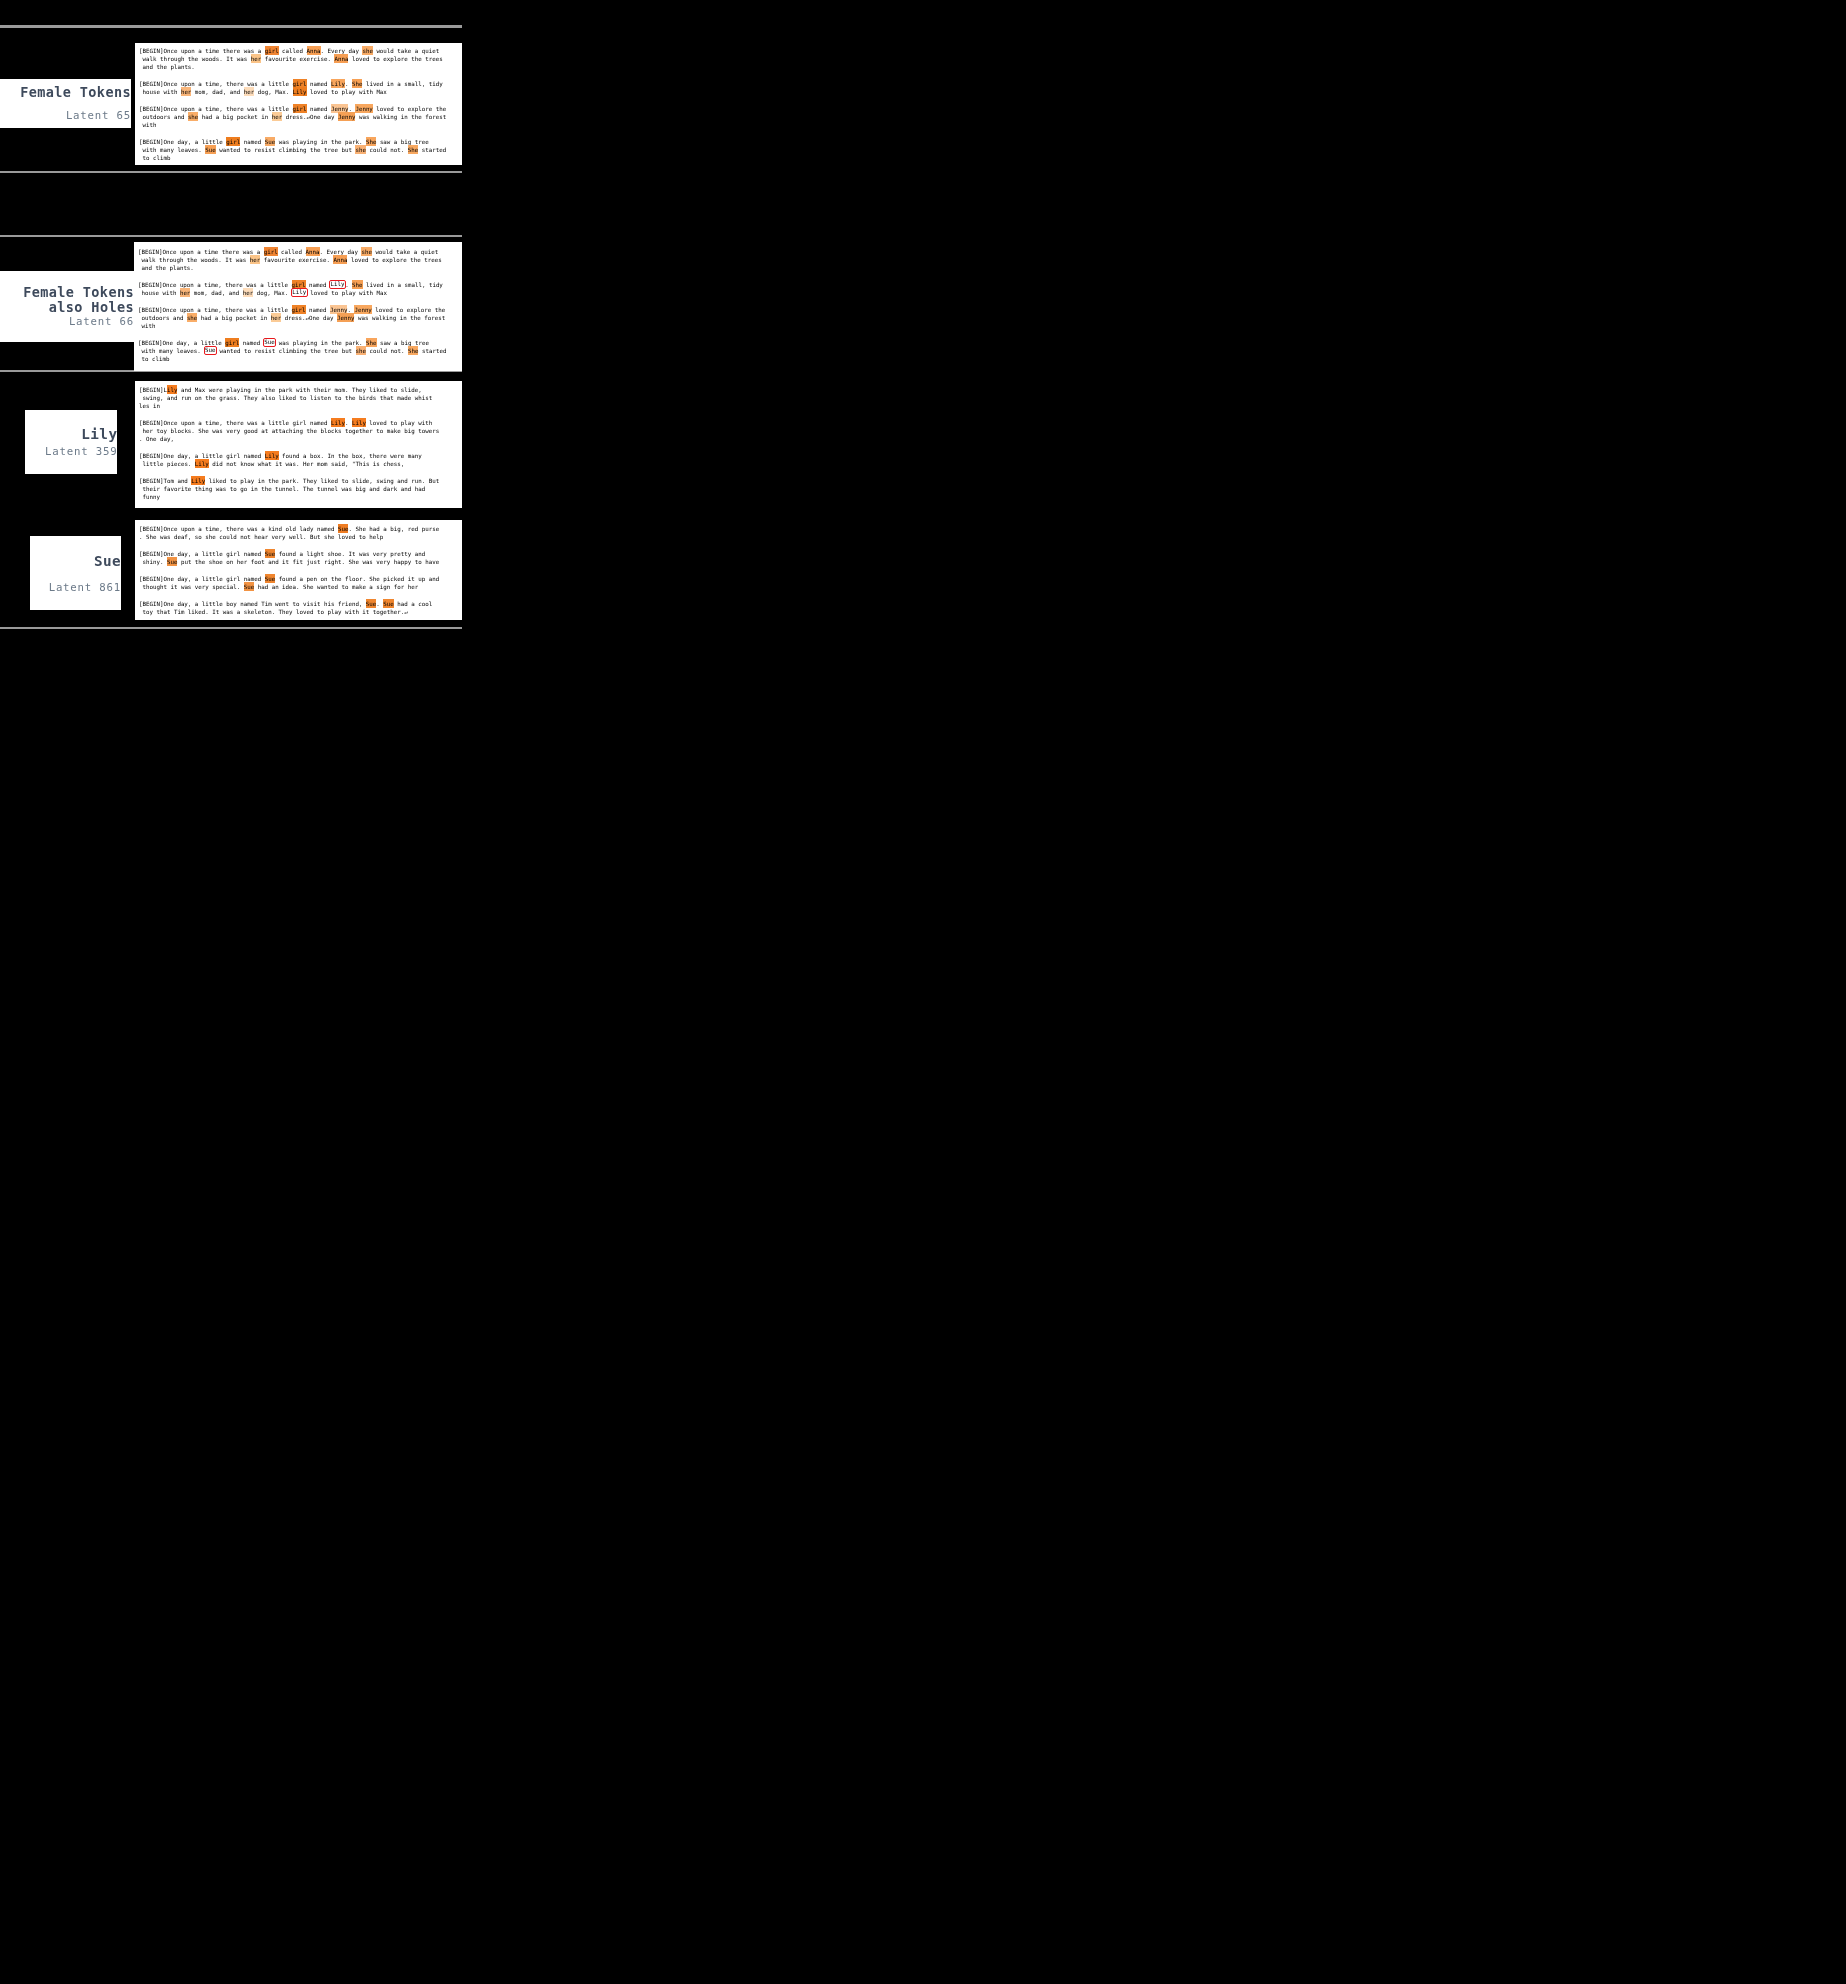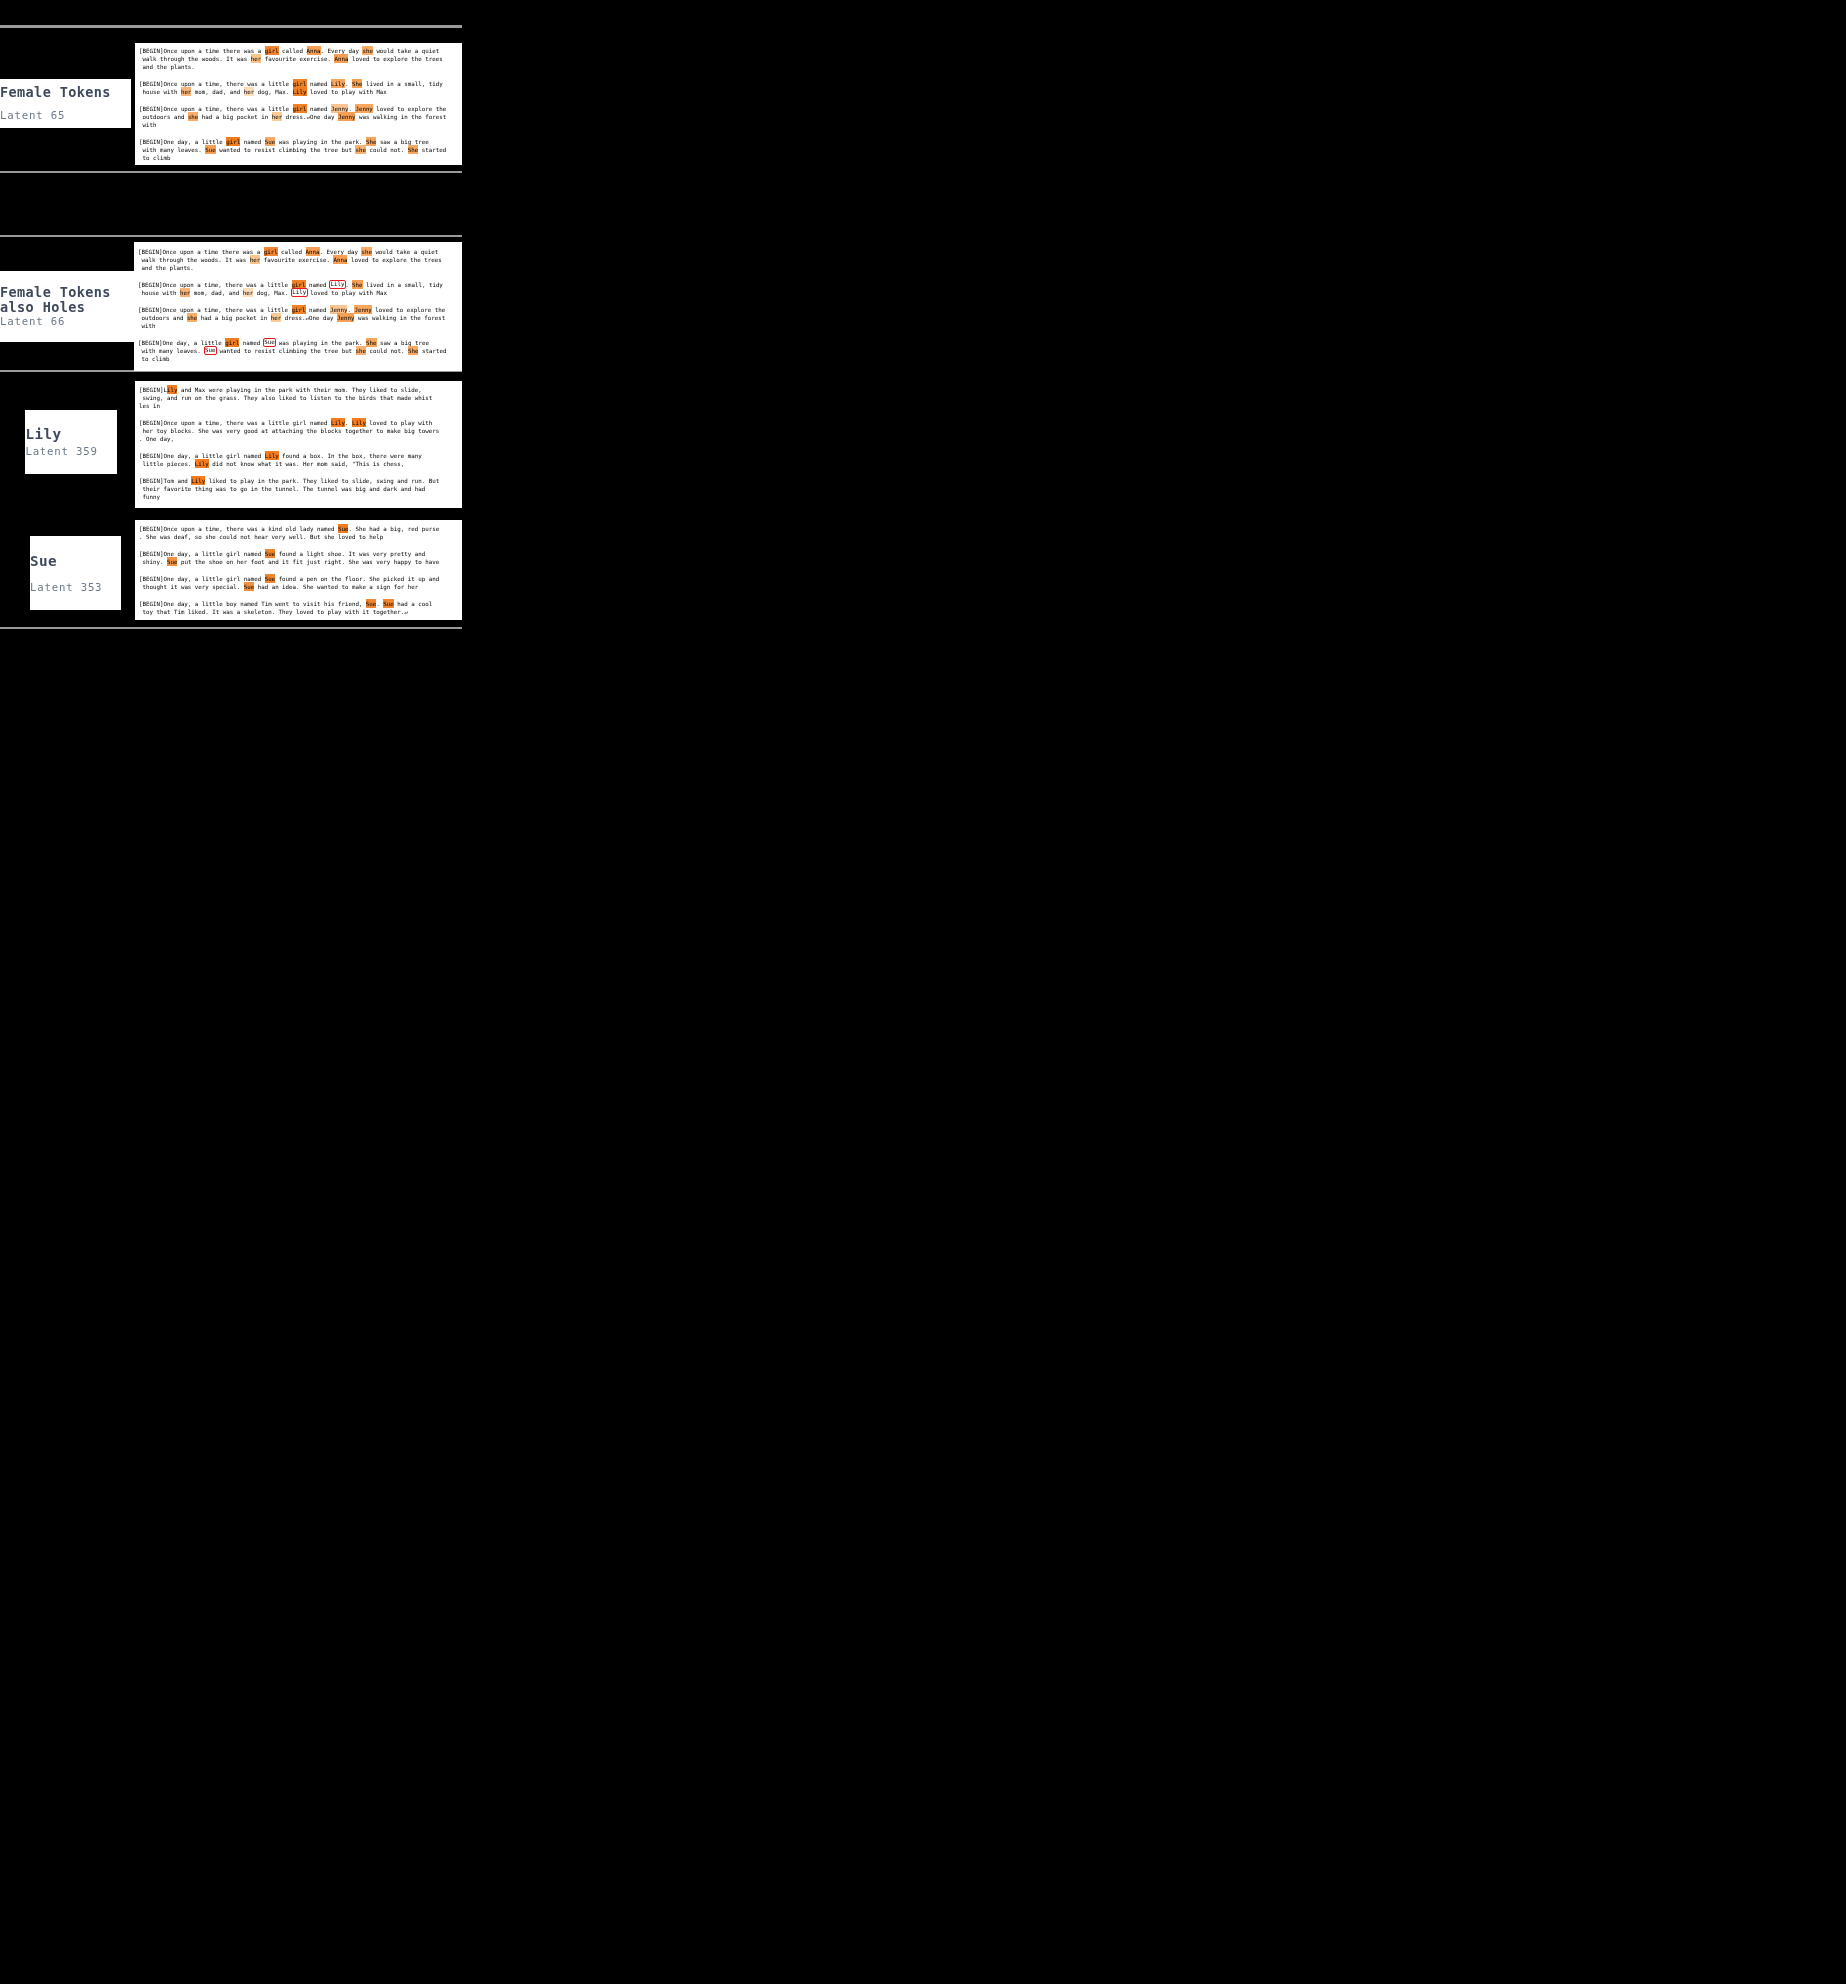--- a/index.html
+++ b/index.html
@@ -6,21 +6,21 @@
     --bg:#000000; --bar:#9a9a9a; --card:#ffffff;
     --title:#3e4a5c; --latent:#6c7a89; --ink:#000000; --hole:#e8191d;
   }
   html,body{margin:0;padding:0;background:var(--bg);}
   #stage{position:relative;width:462px;height:632px;background:var(--bg);overflow:hidden;
          font-family:"DejaVu Sans Mono", monospace;}
   .bar{position:absolute;left:0;width:462px;height:2.4px;background:var(--bar);}
   #bar1{top:25.4px;} #bar2{top:171px;} #bar3{top:235px;} #bar4{top:370px;} #bar5{top:627px;}
 
   .label-card{position:absolute;background:var(--card);display:flex;flex-direction:column;
-              align-items:flex-start;justify-content:center;text-align:center;}
+              align-items:flex-end;justify-content:center;text-align:center;}
   .label-title{color:var(--title);font-weight:bold;font-size:13.5px;letter-spacing:0.4px;line-height:1.12;}
   .label-title.small{font-size:14.3px;}
   .label-latent{color:var(--latent);font-size:10.7px;letter-spacing:0.8px;}
 
   .text-card{position:absolute;background:var(--card);color:var(--ink);
              font-size:5.8px;line-height:8px;padding:3.6px 4px 4px 4px;}
   .para{white-space:pre-wrap;margin:0 0 9px 0;}
   .para:last-child{margin-bottom:0;}
   .hl{padding:1.6px 0;}
   .hole{border:0.8px solid var(--hole);border-radius:2px;padding:0.4px 0.4px;margin:0 -0.8px;}
@@ -110,21 +110,21 @@
  little pieces. </span><span class="hl" style="background-color: rgb(245, 124, 31);">Lily</span><span> did not know what it was. Her mom said, "This is chess,</span></div>
         <div class="para"><span>[BEGIN]Tom and </span><span class="hl" style="background-color: rgb(245, 124, 31);">Lily</span><span> liked to play in the park. They liked to slide, swing and run. But
  their favorite thing was to go in the tunnel. The tunnel was big and dark and had
  funny</span></div>
       </div>
   </section>
 
   <section class="panel p4">
     <div class="label-card">
       <div class="label-title small">Sue</div>
-      <div class="label-latent">Latent 353</div>
+      <div class="label-latent">Latent 861</div>
     </div>
     <div class="text-card">
         <div class="para"><span>[BEGIN]Once upon a time, there was a kind old lady named </span><span class="hl" style="background-color: rgb(239, 125, 35);">Sue</span><span>. She had a big, red purse
 . She was deaf, so she could not hear very well. But she loved to help</span></div>
         <div class="para"><span>[BEGIN]One day, a little girl named </span><span class="hl" style="background-color: rgb(240, 134, 47);">Sue</span><span> found a light shoe. It was very pretty and
  shiny. </span><span class="hl" style="background-color: rgb(242, 147, 67);">Sue</span><span> put the shoe on her foot and it fit just right. She was very happy to have</span></div>
         <div class="para"><span>[BEGIN]One day, a little girl named </span><span class="hl" style="background-color: rgb(240, 134, 47);">Sue</span><span> found a pen on the floor. She picked it up and
  thought it was very special. </span><span class="hl" style="background-color: rgb(242, 147, 67);">Sue</span><span> had an idea. She wanted to make a sign for her</span></div>
         <div class="para"><span>[BEGIN]One day, a little boy named Tim went to visit his friend, </span><span class="hl" style="background-color: rgb(240, 134, 47);">Sue</span><span>. </span><span class="hl" style="background-color: rgb(240, 134, 47);">Sue</span><span> had a cool
  toy that Tim liked. It was a skeleton. They loved to play with it together.↵</span></div>

